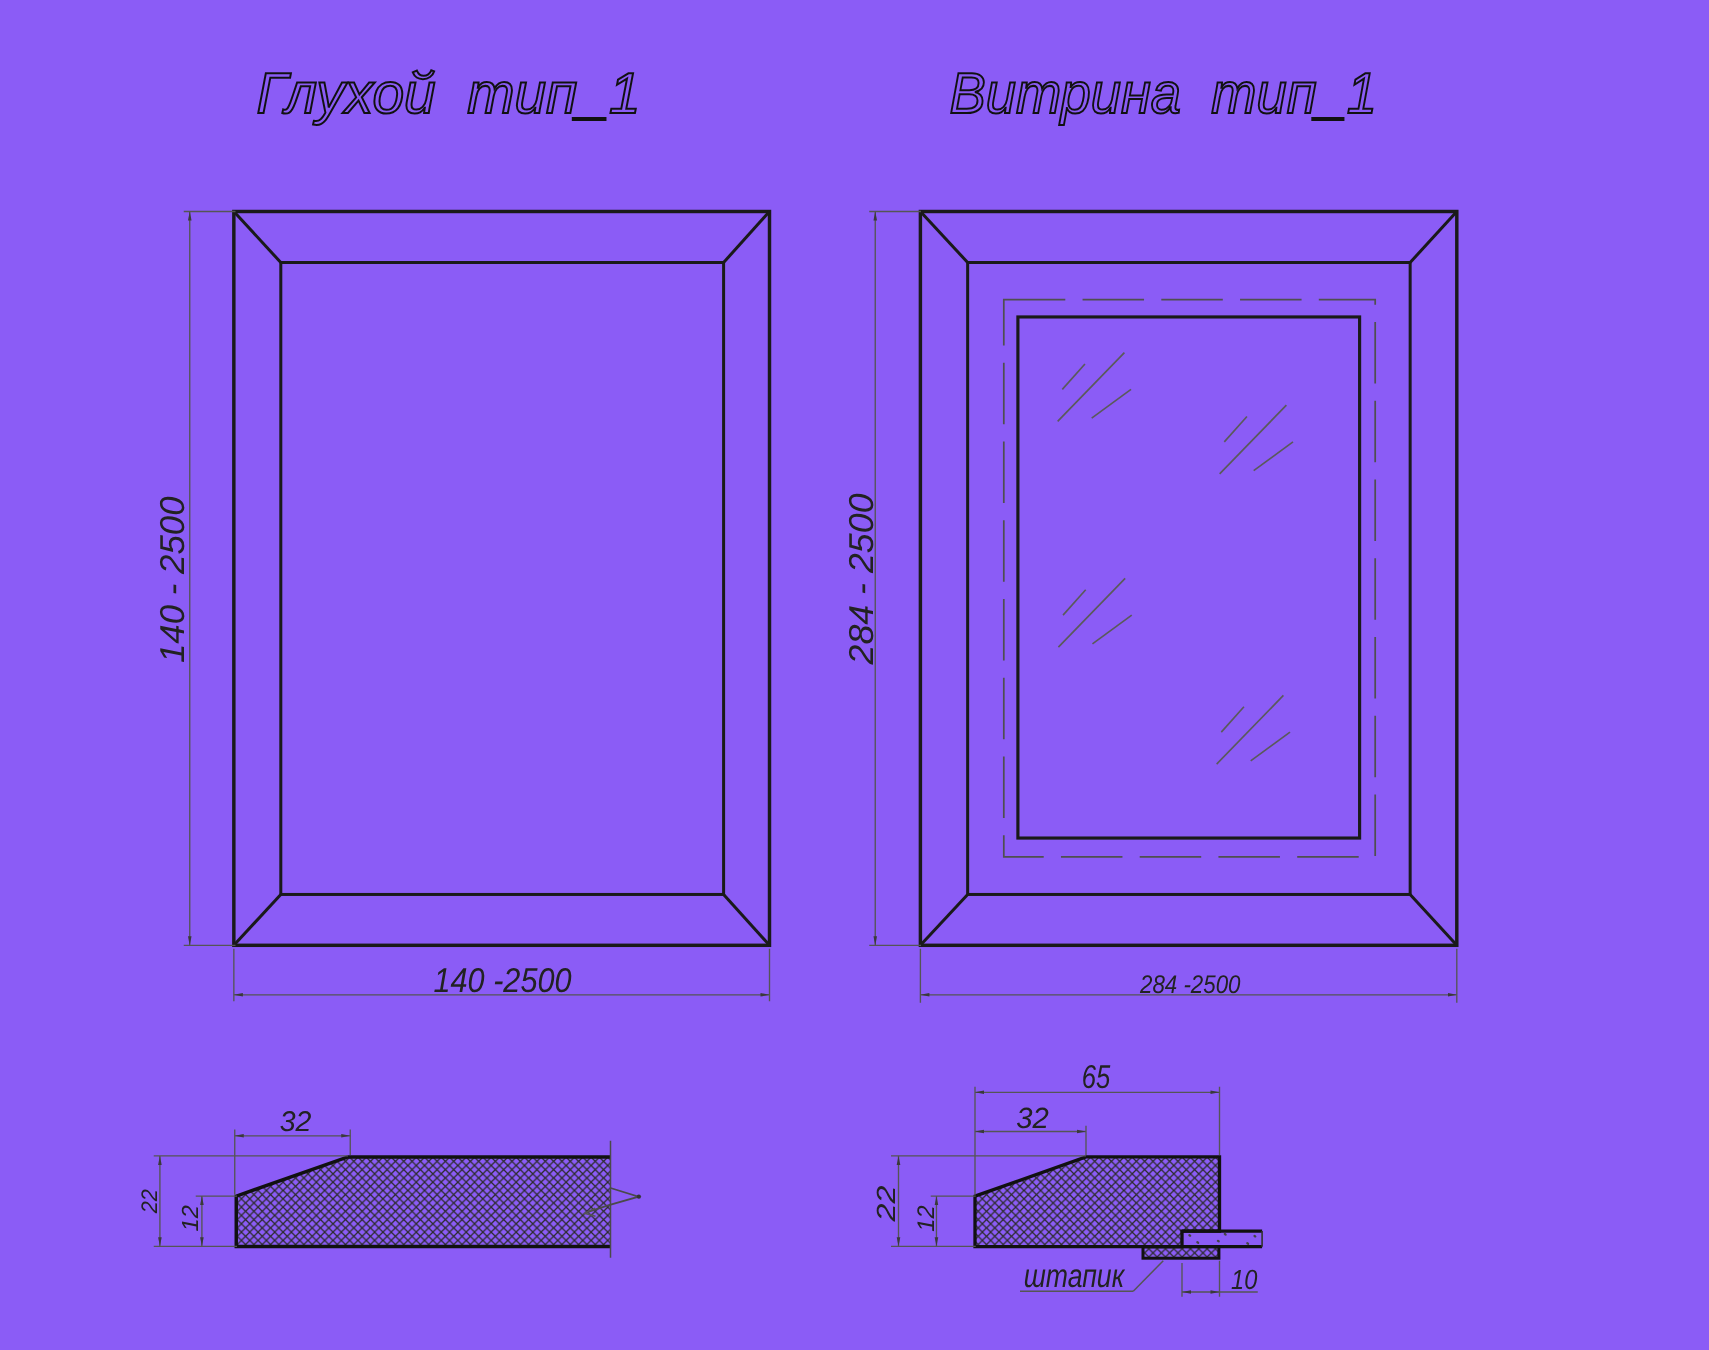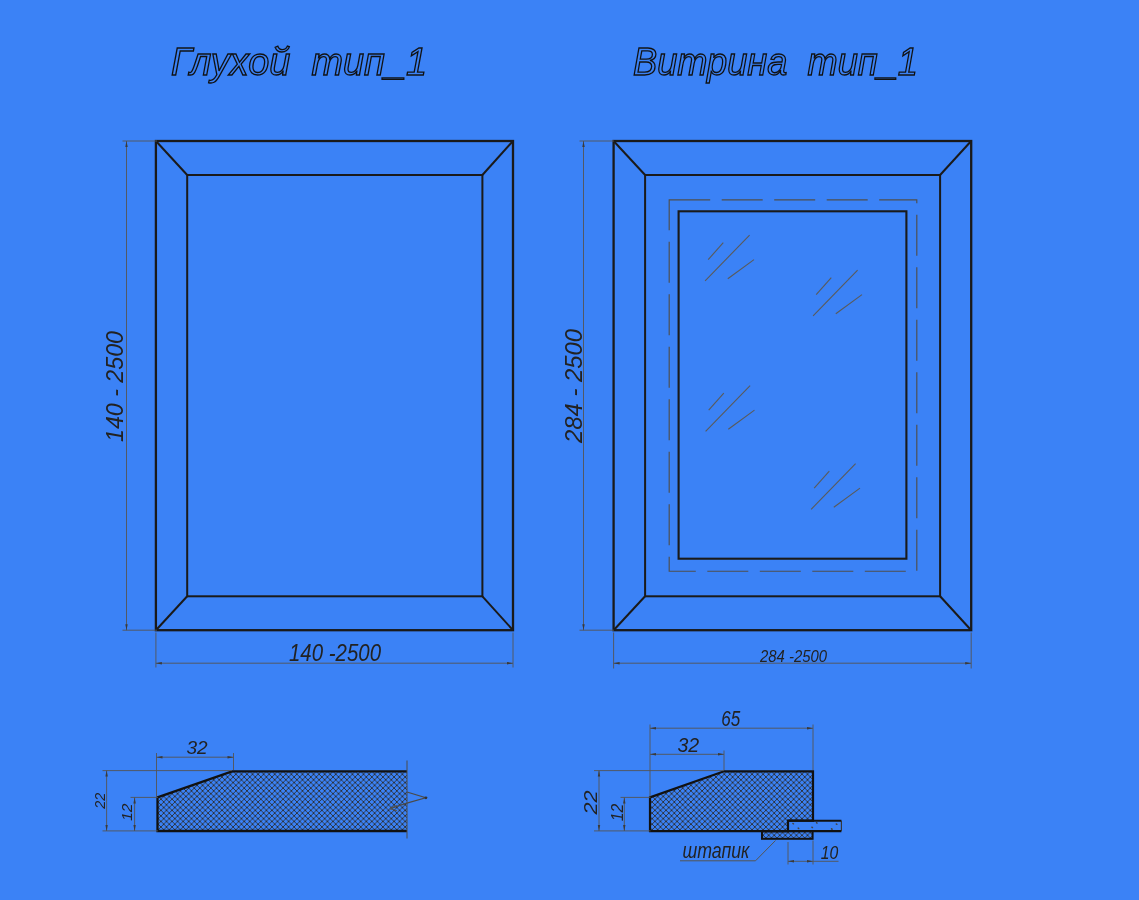--- a/index.html
+++ b/index.html
@@ -1,16 +1,16 @@
 <!DOCTYPE html>
 <html><head>
 <meta charset="utf-8">
 <style>
   html,body{margin:0;padding:0;background:#ffffff;}
-  .page{position:relative;width:1139px;height:900px;background:#3b82f6;overflow:hidden;}
+  .page{position:relative;width:1139px;height:900px;background:#8b5cf6;overflow:hidden;}
   text{font-family:"Liberation Sans",sans-serif;font-style:italic;}
 </style>
 </head>
 <body>
 <div class="page">
 <svg width="1139" height="900" viewBox="0 0 1139 900">
 <defs>
   <pattern id="xh" patternUnits="userSpaceOnUse" width="5.55" height="5.55">
     <path d="M-1,-1 L6.55,6.55 M-1,6.55 L6.55,-1" stroke="#2b2b2b" stroke-width="0.85" fill="none"></path>
   </pattern>

